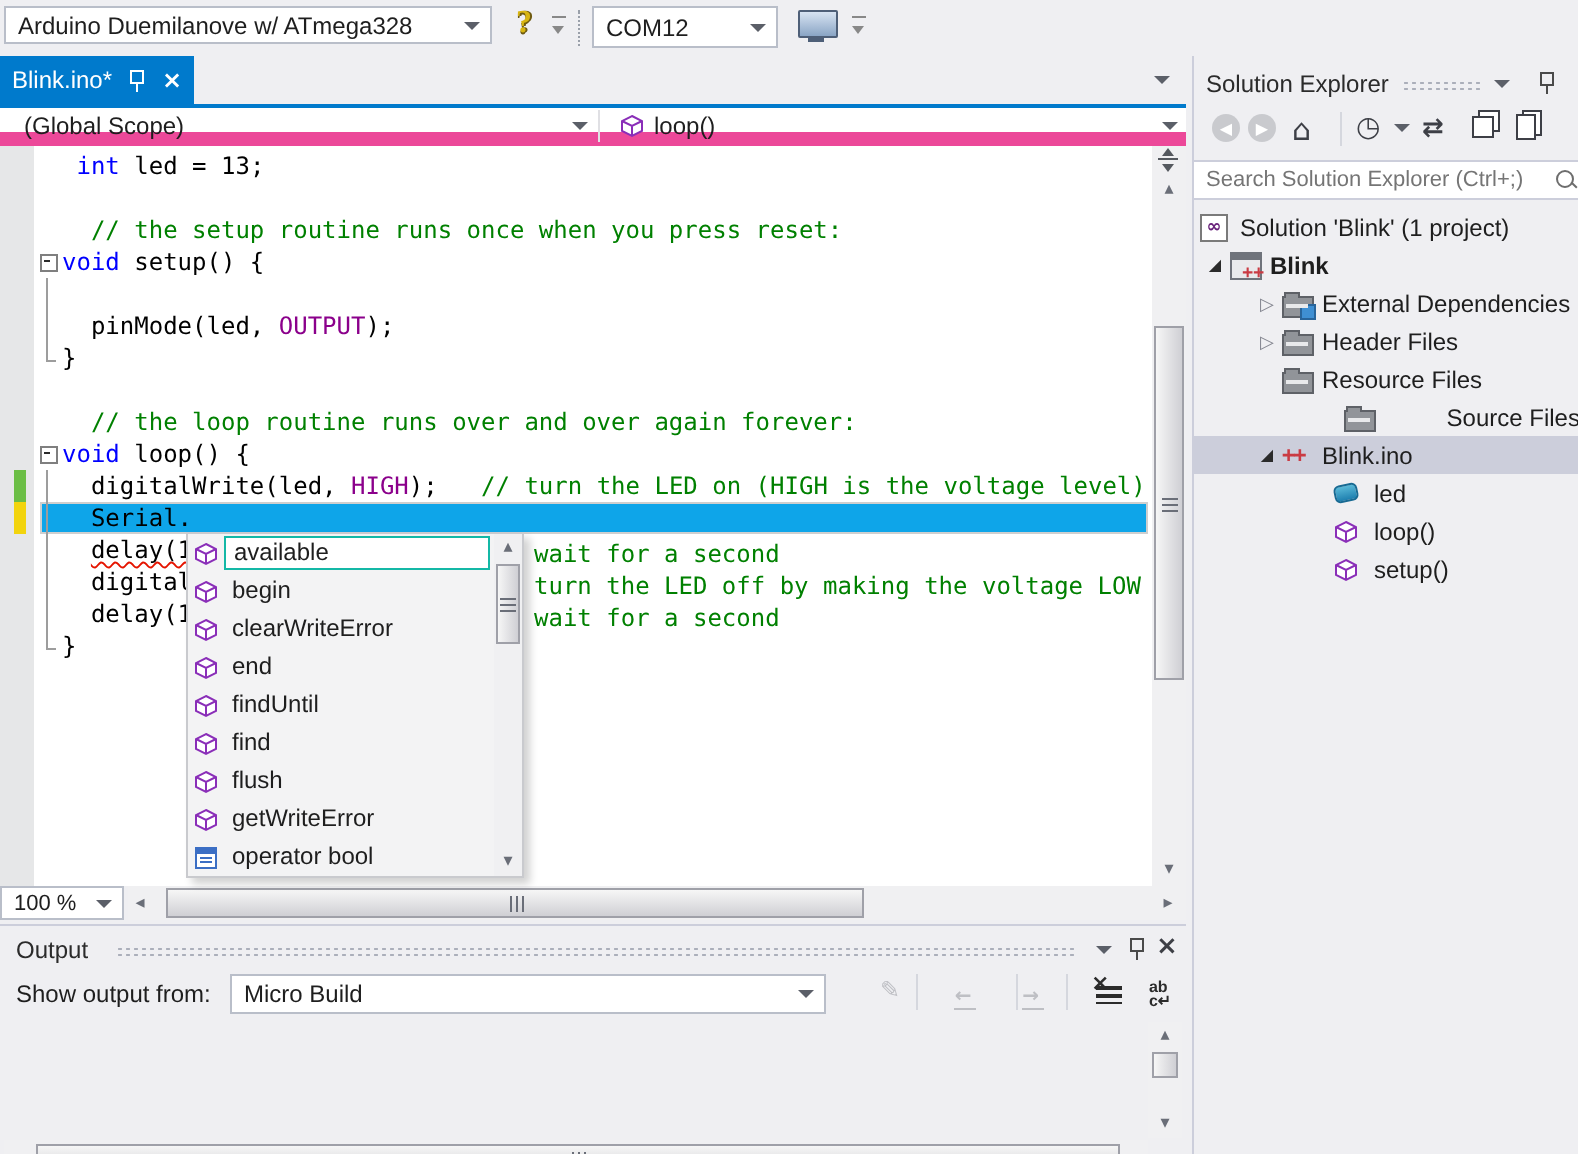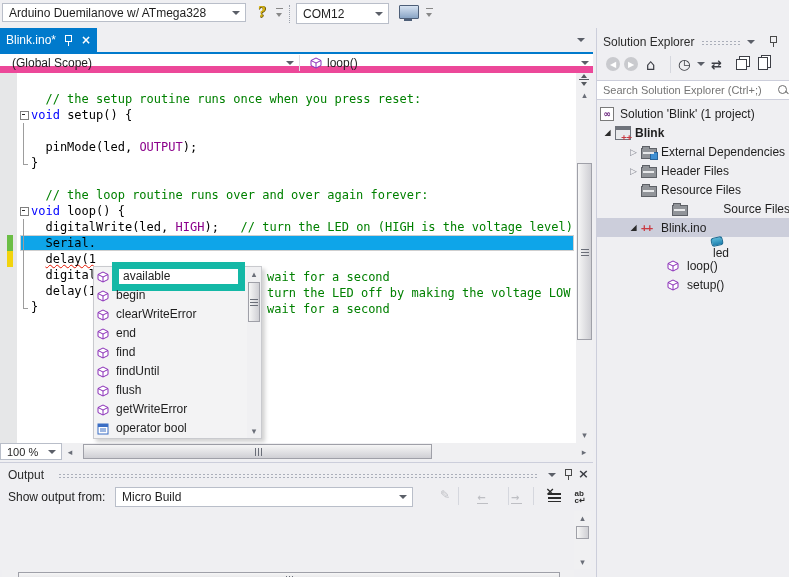--- a/index.html
+++ b/index.html
@@ -45,21 +45,21 @@
   .fold-end::after{content:"";position:absolute;left:3px;top:9px;width:5px;height:1px;background:#9D9D9D;}
   .tok-k{color:#0000FF;}.tok-c{color:#008000;}.tok-m{color:#8B008B;}.tok-p{color:#000;}
   .tok-e{color:#000;text-decoration:underline wavy #E51400 1px;text-decoration-skip-ink:none;}
   .ed-comment{position:absolute;color:#008000;font-size:12px;line-height:16px;white-space:pre;}
   
   #is-popup{position:absolute;left:93px;top:266px;width:167px;background:#F3F3F4;border:1px solid #C9CACE;
       box-shadow:3px 3px 4px rgba(0,0,0,.18);}
   .is-item{display:flex;align-items:center;height:19px;padding-left:3px;padding-right:16px;}
   .is-icon{width:15px;flex:none;display:flex;align-items:center;}
   .is-label{flex:1;padding:0 4px;line-height:15px;}
-  .is-label.sel{background:#fff;border:7px solid #14b8a6;}
+  .is-label.sel{background:#fff;border:1px solid #14b8a6;}
   
   .sb-track{position:absolute;background:#F0F0F2;}
   .sb-btn{position:absolute;display:flex;align-items:center;justify-content:center;color:#6A6E78;
       font:9px "DejaVu Sans",sans-serif;}
   .sb-thumb{position:absolute;background:linear-gradient(to right,#F6F6F6,#CFCFD4);border:1px solid #9FA0A8;box-sizing:border-box;}
   .sb-thumb.horiz{background:linear-gradient(#F6F6F6,#CFCFD4);}
   .grip-h{position:absolute;left:50%;top:50%;width:8px;height:7px;margin:-3px 0 0 -4px;
       background:repeating-linear-gradient(#6A6E78 0 1px,transparent 1px 3px);}
   .grip-v{position:absolute;left:50%;top:50%;width:7px;height:8px;margin:-4px 0 0 -3px;
       background:repeating-linear-gradient(90deg,#6A6E78 0 1px,transparent 1px 3px);}
@@ -162,20 +162,23 @@
       <span class="darr abs" style="left:281px;top:7px;"></span>
     </div>
   </div>
 
   <div id="editor">
     <div id="indicator-margin"></div>
     <div class="chbar" style="top:162px;background:#6BBE45;"></div>
     <div class="chbar" style="top:178px;background:#F2D40D;"></div>
     <div id="code-area" class="mono"><div class="code-line">
     <span class="fold"></span>
+    <span class="code-text"><span class="tok-p"> </span><span class="tok-k">int</span><span class="tok-p"> led = 13;</span></span>
+  </div><div class="code-line">
+    <span class="fold"></span>
     <span class="code-text"></span>
   </div><div class="code-line">
     <span class="fold"></span>
     <span class="code-text"><span class="tok-c">  // the setup routine runs once when you press reset:</span></span>
   </div><div class="code-line">
     <span class="fold fold-box"></span>
     <span class="code-text"><span class="tok-k">void</span><span class="tok-p"> setup() {</span></span>
   </div><div class="code-line">
     <span class="fold fold-line"></span>
   </div><div class="code-line">
@@ -281,30 +284,30 @@
           </span>
     <span class="is-label">end</span>
   </div>
         <div class="is-item">
     <span class="is-icon">
             <svg width="12" height="12" viewBox="0 0 12 12">
               <path d="M6 1 L11 3.5 L11 8.5 L6 11 L1 8.5 L1 3.5 Z" fill="#fff" stroke="#8A2EB8"></path>
               <path d="M1 3.5 L6 6 L11 3.5 M6 6 L6 11" stroke="#8A2EB8" fill="none"></path>
             </svg>
           </span>
+    <span class="is-label">findUntil</span>
+  </div>
+        <div class="is-item">
+    <span class="is-icon">
+            <svg width="12" height="12" viewBox="0 0 12 12">
+              <path d="M6 1 L11 3.5 L11 8.5 L6 11 L1 8.5 L1 3.5 Z" fill="#fff" stroke="#8A2EB8"></path>
+              <path d="M1 3.5 L6 6 L11 3.5 M6 6 L6 11" stroke="#8A2EB8" fill="none"></path>
+            </svg>
+          </span>
     <span class="is-label">find</span>
-  </div>
-        <div class="is-item">
-    <span class="is-icon">
-            <svg width="12" height="12" viewBox="0 0 12 12">
-              <path d="M6 1 L11 3.5 L11 8.5 L6 11 L1 8.5 L1 3.5 Z" fill="#fff" stroke="#8A2EB8"></path>
-              <path d="M1 3.5 L6 6 L11 3.5 M6 6 L6 11" stroke="#8A2EB8" fill="none"></path>
-            </svg>
-          </span>
-    <span class="is-label">findUntil</span>
   </div>
         <div class="is-item">
     <span class="is-icon">
             <svg width="12" height="12" viewBox="0 0 12 12">
               <path d="M6 1 L11 3.5 L11 8.5 L6 11 L1 8.5 L1 3.5 Z" fill="#fff" stroke="#8A2EB8"></path>
               <path d="M1 3.5 L6 6 L11 3.5 M6 6 L6 11" stroke="#8A2EB8" fill="none"></path>
             </svg>
           </span>
     <span class="is-label">flush</span>
   </div>
@@ -441,43 +444,43 @@
           </span>
           <span class="tree-label">Source Files</span>
         </div>
         <div class="tree-row selected" style="padding-left: 29px;">
           <span class="tw-arrow">◢</span>
           <span class="tree-icon">
             <span class="i-ino">++</span>
           </span>
           <span class="tree-label">Blink.ino</span>
         </div>
-        <div class="tree-row" style="padding-left: 55px; flex-direction: column;">
-          <span class="tw-arrow"></span>
-          <span class="tree-icon">
-            <span class="i-field"></span>
-          </span>
-          <span class="tree-label">led</span>
-        </div>
         <div class="tree-row" style="padding-left: 55px;">
           <span class="tw-arrow"></span>
           <span class="tree-icon">
-            <svg width="12" height="12" viewBox="0 0 12 12">
-              <path d="M6 1 L11 3.5 L11 8.5 L6 11 L1 8.5 L1 3.5 Z" fill="#fff" stroke="#8A2EB8"></path>
-              <path d="M1 3.5 L6 6 L11 3.5 M6 6 L6 11" stroke="#8A2EB8" fill="none"></path>
-            </svg>
-          </span>
-          <span class="tree-label">loop()</span>
+            <span class="i-field"></span>
+          </span>
+          <span class="tree-label">led</span>
         </div>
         <div class="tree-row" style="padding-left: 55px;">
           <span class="tw-arrow"></span>
           <span class="tree-icon">
             <svg width="12" height="12" viewBox="0 0 12 12">
               <path d="M6 1 L11 3.5 L11 8.5 L6 11 L1 8.5 L1 3.5 Z" fill="#fff" stroke="#8A2EB8"></path>
               <path d="M1 3.5 L6 6 L11 3.5 M6 6 L6 11" stroke="#8A2EB8" fill="none"></path>
             </svg>
           </span>
+          <span class="tree-label">loop()</span>
+        </div>
+        <div class="tree-row" style="padding-left: 55px;">
+          <span class="tw-arrow"></span>
+          <span class="tree-icon">
+            <svg width="12" height="12" viewBox="0 0 12 12">
+              <path d="M6 1 L11 3.5 L11 8.5 L6 11 L1 8.5 L1 3.5 Z" fill="#fff" stroke="#8A2EB8"></path>
+              <path d="M1 3.5 L6 6 L11 3.5 M6 6 L6 11" stroke="#8A2EB8" fill="none"></path>
+            </svg>
+          </span>
           <span class="tree-label">setup()</span>
         </div>
       </div>
   </div>
 
 </div>
 
 </body></html>

